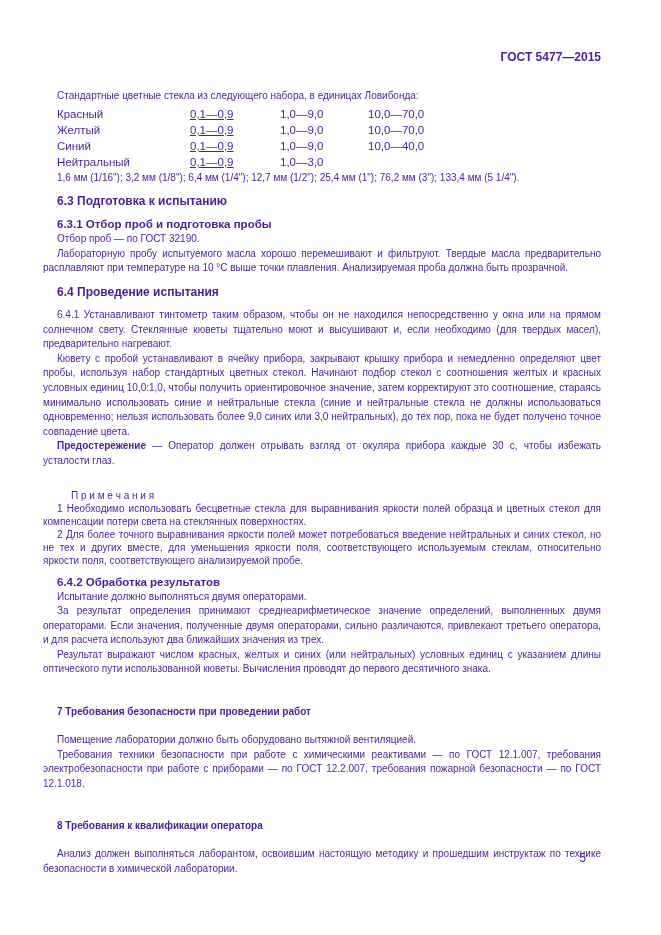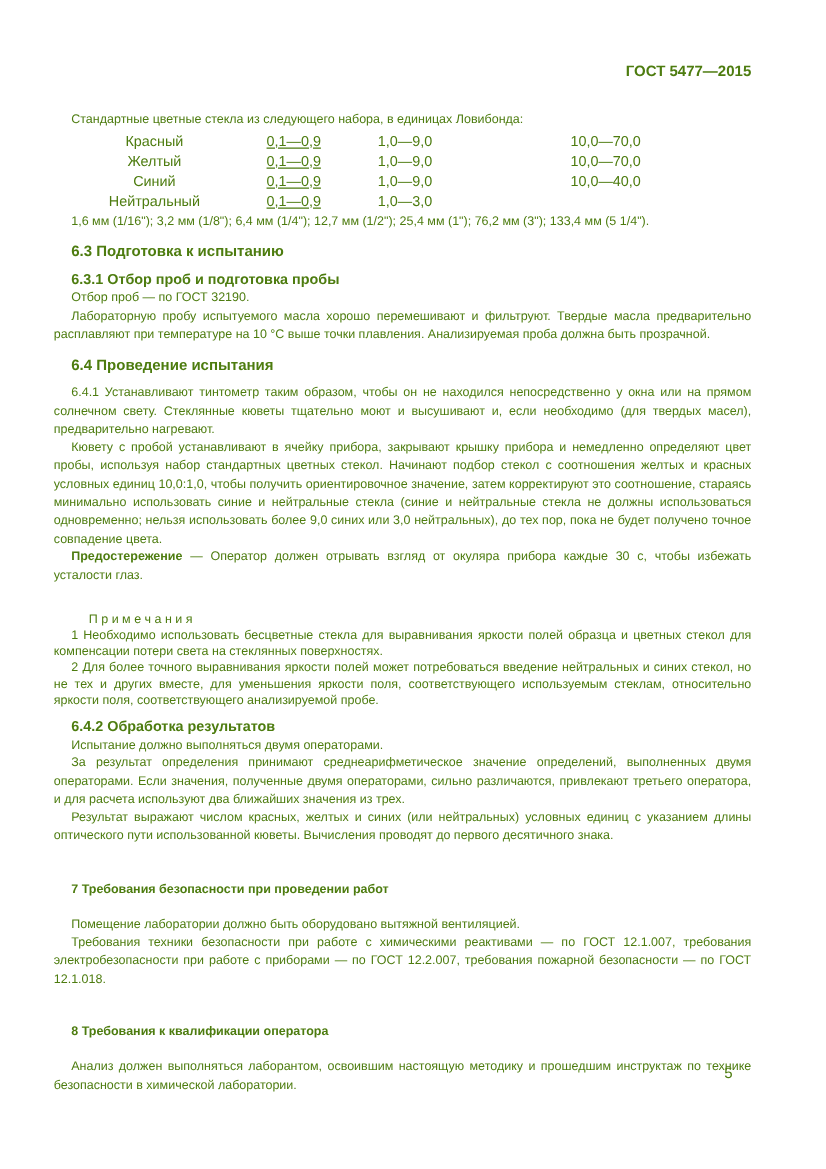--- a/index.html
+++ b/index.html
@@ -2,21 +2,21 @@
 <html lang="ru"><head>
 <meta charset="utf-8">
 <style>
   html, body { margin: 0; padding: 0; background: #ffffff; }
   .page {
     position: relative;
     width: 661px;
     height: 935px;
     box-sizing: border-box;
     background: #ffffff;
-    color: #4d7c0f;
+    color: #4c1d95;
     font-family: "Liberation Sans", "DejaVu Sans", sans-serif;
     padding: 50px 60px 0 43px;
     overflow: hidden;
   }
   .doc-header {
     text-align: right;
     font-weight: bold;
     font-size: 12px;
     line-height: 14px;
     margin: 0 0 25px 0;
@@ -26,21 +26,21 @@
     line-height: 14.6px;
     text-align: justify;
     margin: 0;
   }
   .ind { text-indent: 14px; }
   .glass-table {
     font-size: 11.5px;
     line-height: 16px;
     margin: 2px 0 1px 0;
   }
-  .grow { display: flex; text-align: center; }
+  .grow { display: flex; }
   .gname { width: 147px; box-sizing: border-box; padding-left: 14px; }
   .gc1 { width: 90px; text-decoration: underline; }
   .gc2 { width: 88px; }
   .gc3 { flex: 1; }
   h2.sec {
     font-size: 10px;
     font-weight: bold;
     margin: 26px 0 13px 0;
     padding-left: 14px;
     line-height: 17px;

